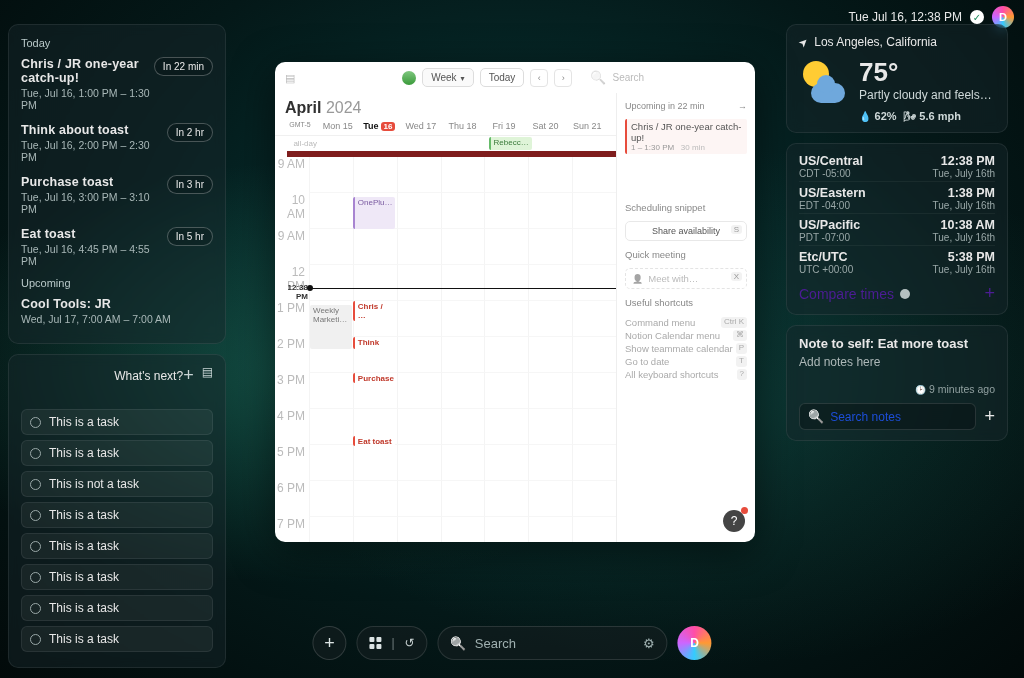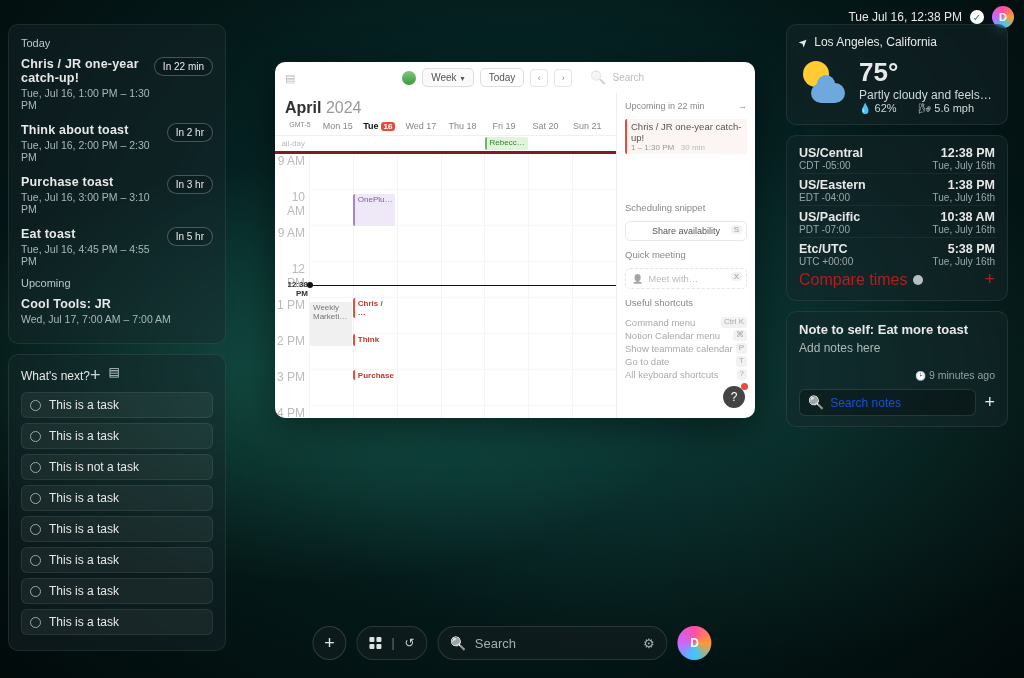--- a/index.html
+++ b/index.html
@@ -21,71 +21,71 @@
 
 .panel { background:rgba(25,40,45,0.45); backdrop-filter:blur(6px); border:1px solid rgba(255,255,255,0.08); border-radius:10px; padding:10px 12px; }
 
 
 .left-col { position:absolute; top:24px; left:8px; width:218px; display:flex; flex-direction:column; gap:10px; }
 .agenda-item { display:flex; justify-content:space-between; align-items:flex-start; padding:4px 0 8px; }
 .agenda-item .title { font-size:12.5px; font-weight:600; letter-spacing:0.2px; }
 .agenda-item .time { font-size:10.5px; color:#a9b8b8; margin-top:2px; }
 .pill { font-size:10px; padding:3px 8px; border:1px solid rgba(255,255,255,0.25); border-radius:12px; white-space:nowrap; background:rgba(0,0,0,0.15); }
 .sec-label { font-size:11px; color:#b9c9c9; margin:2px 0 4px; }
-.tasks-head { display:flex; justify-content:flex-start; align-items:center; margin-bottom:6px; }
+.tasks-head { display:flex; justify-content:flex-end; align-items:center; margin-bottom:23px; }
 .tasks-head .icons { display:flex; gap:8px; color:#c8d4d4; }
 .task-row { display:flex; align-items:center; gap:8px; background:rgba(255,255,255,0.05); border:1px solid rgba(255,255,255,0.08); border-radius:6px; padding:5px 8px; margin-bottom:5px; font-size:12px; }
 .task-radio { width:11px; height:11px; border:1.5px solid #9aa8a8; border-radius:50%; flex-shrink:0; }
 
 
 .right-col { position:absolute; top:24px; right:16px; width:222px; display:flex; flex-direction:column; gap:10px; }
 .weather { display:flex; gap:12px; }
 .weather-icon { width:48px; height:48px; position:relative; }
 .sun { position:absolute; top:4px; left:4px; width:26px; height:26px; background:#ffcc33; border-radius:50%; }
 .cloud { position:absolute; bottom:2px; right:2px; width:34px; height:20px; background:#6fa8dc; border-radius:12px; }
 .cloud::before { content:''; position:absolute; top:-8px; left:6px; width:18px; height:18px; background:#6fa8dc; border-radius:50%; }
 .weather .temp { font-size:26px; font-weight:600; }
 .weather .desc { font-size:12px; color:#cfd9d9; }
-.weather .meta { font-size:11px; color:#cfd9d9; margin-top:0; display:flex; gap:22px; }
+.weather .meta { font-size:11px; color:#cfd9d9; margin-top:8px; display:flex; gap:7px;font-weight:bold; }
 .loc { font-size:12px; margin-bottom:8px; display:flex; gap:6px; align-items:center; }
 .tz-item { display:flex; justify-content:space-between; padding:4px 0 2px; border-top:1px solid rgba(255,255,255,0.05); }
 .tz-item:first-child { border-top:none; padding-top:0; }
 .tz-item .l1 { font-size:12.5px; font-weight:600; }
 .tz-item .l2 { font-size:10px; color:#9aa8a8; }
 .tz-item .r1 { font-size:12.5px; font-weight:600; text-align:right; }
 .tz-item .r2 { font-size:10px; color:#9aa8a8; text-align:right; }
-.compare { display:flex; justify-content:space-between; align-items:center; font-size:16px; color:#b91c1c; }
+.compare { display:flex; justify-content:space-between; align-items:center; margin-top:6px; font-size:14px; color:#4c1d95; }
 .dot { width:10px; height:10px; background:#b5c1c1; border-radius:50%; }
 .notes-title { font-size:13px; font-weight:600; }
 .notes-sub { font-size:12px; color:#aeb9b9; margin-top:4px; }
 .notes-meta { font-size:10.5px; color:#91a0a0; text-align:right; margin-top:14px; }
 .search-notes { display:flex; align-items:center; gap:8px; margin-top:8px; }
 .search-notes .field { flex:1; background:rgba(0,0,0,0.25); border:1px solid rgba(255,255,255,0.12); border-radius:6px; padding:5px 8px; font-size:12px; color:#1d4ed8; display:flex; gap:6px; align-items:center; }
 
 
-.cal-window { position:absolute; top:62px; left:275px; width:480px; height:356px; background:#fff; border-radius:10px; box-shadow:0 10px 40px rgba(0,0,0,0.5); color:#303030; overflow:hidden; display:flex; flex-direction:column; }
+.cal-window { position:absolute; top:62px; left:275px; width:480px; height:480px; background:#fff; border-radius:10px; box-shadow:0 10px 40px rgba(0,0,0,0.5); color:#303030; overflow:hidden; display:flex; flex-direction:column; }
 .cal-top { display:flex; align-items:center; padding:6px 10px; gap:6px; }
 .cal-top .spacer { flex:1; }
 .chip { font-size:10px; padding:3px 8px; border:1px solid #ddd; border-radius:5px; color:#555; background:#fafafa; display:flex; align-items:center; gap:4px; }
 .chip.today { background:#fff; }
 .tiny-av { width:14px; height:14px; border-radius:50%; background:linear-gradient(#7fc77f,#3a9a3a); }
 .nav-btn { width:18px; height:18px; border:1px solid #e4e4e4; border-radius:4px; display:flex; align-items:center; justify-content:center; color:#888; font-size:9px; }
 .cal-body { flex:1; display:flex; overflow:hidden; }
 .cal-left { flex:1; display:flex; flex-direction:column; border-right:1px solid #eee; }
 .cal-month { padding:6px 10px 2px; font-size:16px; }
 .cal-month b { font-weight:700; }
 .day-head { display:grid; grid-template-columns:34px repeat(7,1fr); font-size:9px; color:#888; padding:2px 8px 4px; border-bottom:1px solid #f0f0f0; }
 .day-head .d { text-align:center; }
 .day-head .today-d { color:#111; font-weight:600; }
 .today-badge { display:inline-block; background:#e74c3c; color:#fff; border-radius:3px; padding:0 3px; margin-left:2px; font-size:8px; }
 .grid-wrap { flex:1; overflow:auto; position:relative; }
 .hour-grid { display:grid; grid-template-columns:34px repeat(7,1fr); }
 .hour-label { font-size:12px; color:#bbb; text-align:right; padding-right:4px; height:36px; }
 .cell { border-left:1px solid #f4f4f4; border-bottom:1px solid #f6f6f6; height:36px; position:relative; }
-.allday-row { display:grid; grid-template-columns:34px repeat(7,1fr); border-bottom:3px solid #7f1d1d; font-size:8px; }
+.allday-row { display:grid; grid-template-columns:34px repeat(7,1fr); border-bottom:6px solid #7f1d1d; font-size:8px;margin-left:12px; }
 .allday-row .lbl { color:#bbb; text-align:right; padding:3px 4px; }
 .allday-ev { grid-column:6/7; background:#dff4d8; border-left:2px solid #66bb6a; padding:1px 3px; font-size:8px; color:#3a7a3a; border-radius:2px; margin:1px; }
 .ev { position:absolute; font-size:8px; border-radius:2px; padding:1px 3px; overflow:hidden; }
 .ev-purple { background:#efe8f7; color:#7a5aa0; border-left:2px solid #a884d1; }
 .ev-gray { background:#f0f0f0; color:#777; }
 .ev-red { border-left:2px solid #e74c3c; color:#c0392b; background:#fff; font-weight:600; }
 .now-line { position:absolute; left:34px; right:0; border-top:1.5px solid #111; }
 .now-dot { position:absolute; width:6px; height:6px; background:#111; border-radius:50%; left:32px; transform:translateY(-3px); }
 .now-label { position:absolute; font-size:8px; font-weight:700; left:0; width:33px; text-align:right; transform:translateY(-5px); }
 

